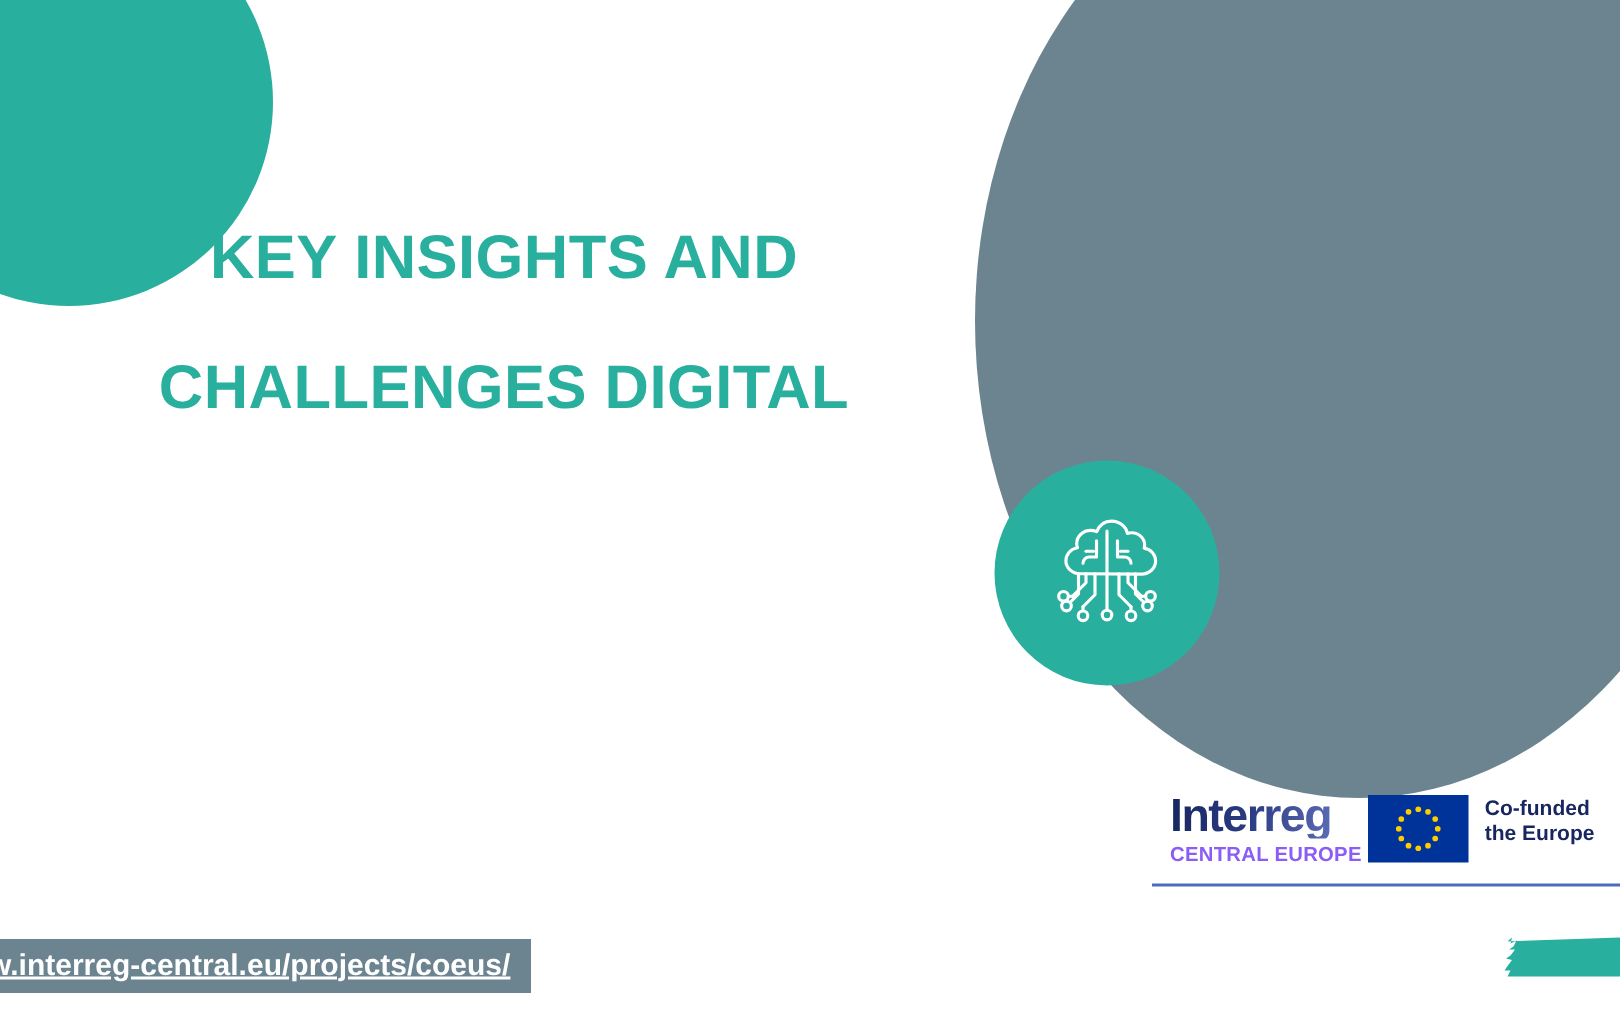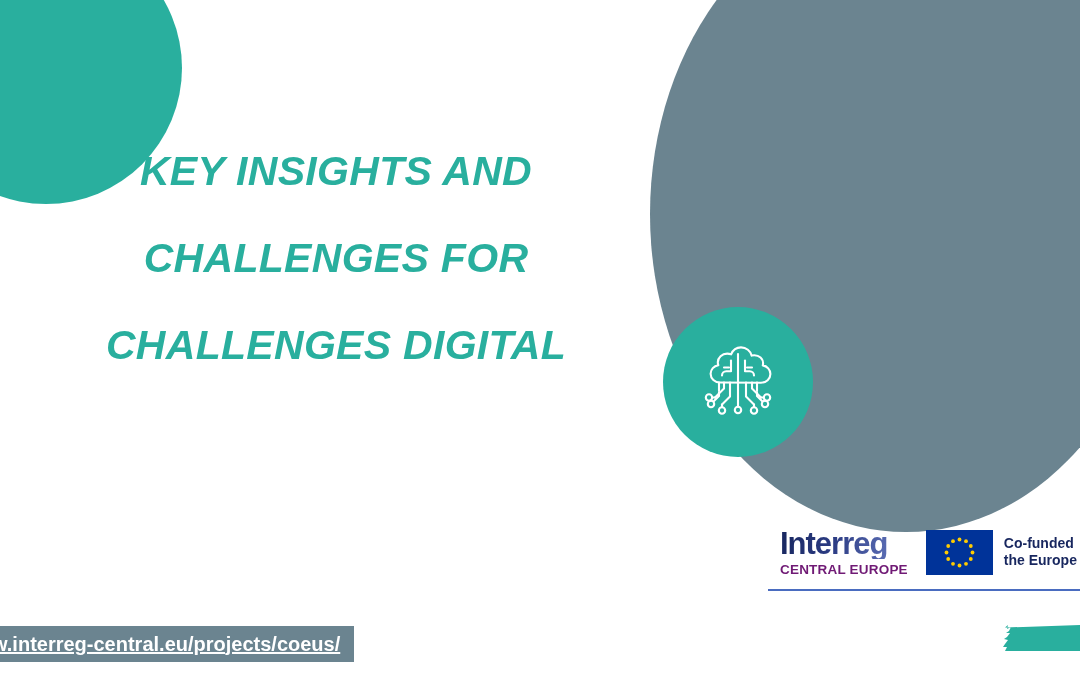--- a/index.html
+++ b/index.html
@@ -66,21 +66,20 @@
   }
 
   
 
   .title-block {
     position:absolute;
     left:36px;
     top:128px;
     width:600px;
     text-align:center;
-    font-style:italic;
   }
 
   .title-line {
     color:#29af9e;
     font-family:"Liberation Sans", sans-serif;
     font-size:41px;
     font-weight:bold;
     letter-spacing:0.3px;
     line-height:87px;
     white-space:nowrap;
@@ -109,21 +108,21 @@
   }
 
   
 
   .logo-lockup {
     position:absolute;
     left:780px;
     top:524px;
     display:flex;
     align-items:center;
-    gap:18px;
+    gap:4px;
     height:56px;
   }
 
   .interreg-logo {
     display:flex;
     flex-direction:column;
     justify-content:center;
   }
 
   .interreg-word {
@@ -137,28 +136,28 @@
     background-clip:text;
     color:transparent;
     -webkit-text-fill-color:transparent;
   }
 
   .interreg-sub {
     font-family:"Liberation Sans", sans-serif;
     font-size:13.5px;
     font-weight:bold;
     letter-spacing:0.2px;
-    color:#701a75;
+    color:#8b5cf6;
     line-height:1;
     margin-top:4px;
   }
 
   .eu-block {
     display:flex;
-    align-items:center;
+    align-items:flex-start;
     gap:11px;
   }
 
   .eu-flag {
     width:67px;
     height:45px;
     background:#003399;
     position:relative;
   }
 
@@ -230,21 +229,20 @@
 
         <path d="M71 52.5v8"></path>
         <path d="M71 62v4l5 5"></path>
         <circle cx="79" cy="74" r="3.2"></circle>
       </svg>
     </span>
   </div>
 
   <div class="title-block">
     <div class="title-line">KEY INSIGHTS AND</div>
-    <div class="title-line">CHALLENGES FOR</div>
     <div class="title-line">CHALLENGES DIGITAL</div>
   </div>
 
   <div class="logo-lockup">
 
     <div class="interreg-logo">
       <div class="interreg-word">Interreg</div>
       <div class="interreg-sub">CENTRAL EUROPE</div>
     </div>
 

